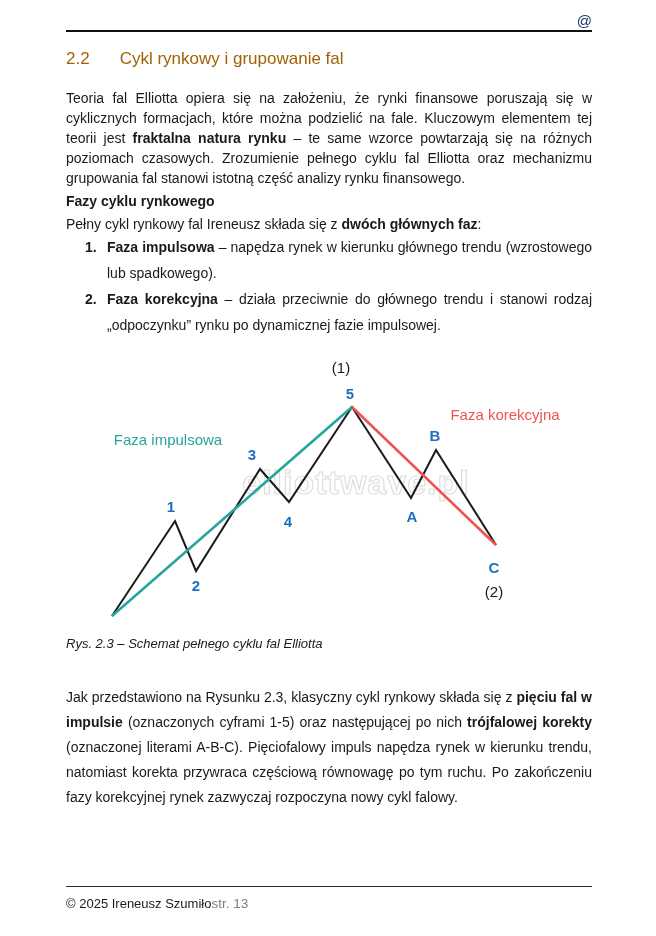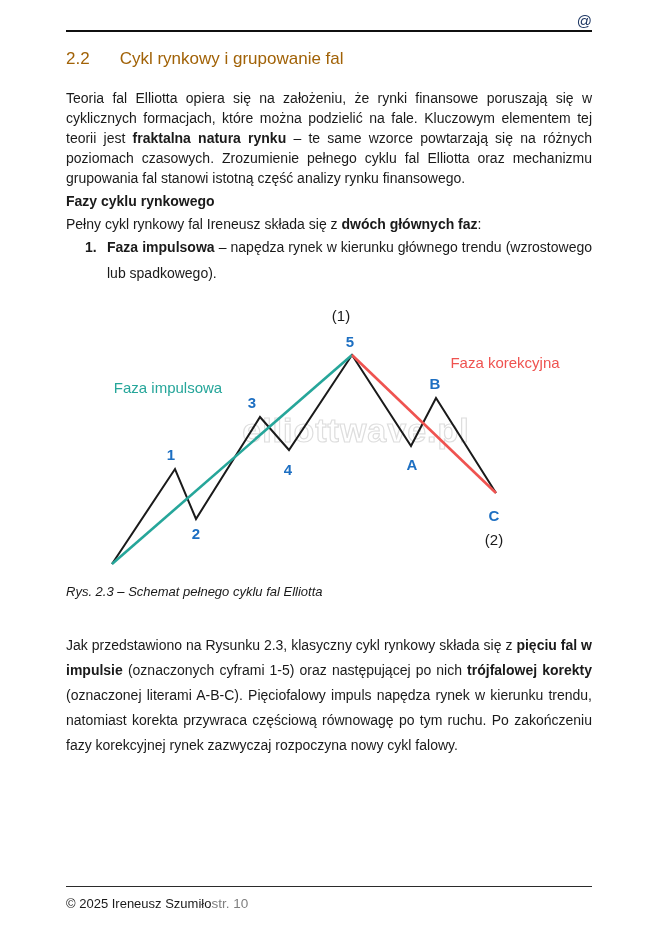--- a/index.html
+++ b/index.html
@@ -88,20 +88,23 @@
 
     <p class="para intro"><span>Teoria fal Elliotta opiera się na założeniu, że rynki finansowe poruszają się w cyklicznych formacjach, które można podzielić na fale. Kluczowym elementem tej teorii jest </span><span class="bld">fraktalna natura rynku</span><span> – te same wzorce powtarzają się na różnych poziomach czasowych. Zrozumienie pełnego cyklu fal Elliotta oraz mechanizmu grupowania fal stanowi istotną część analizy rynku finansowego.</span></p>
 
     <div class="subheading">Fazy cyklu rynkowego</div>
 
     <p class="para"><span>Pełny cykl rynkowy fal Ireneusz składa się z </span><span class="bld">dwóch głównych faz</span><span>:</span></p>
 
     <div class="list-item">
       <span class="li-num">1.</span><span><span class="bld">Faza impulsowa</span><span> – napędza rynek w kierunku głównego trendu (wzrostowego lub spadkowego).</span></span>
     </div>
+    <div class="list-item">
+      <span class="li-num">2.</span><span><span class="bld">Faza korekcyjna</span><span> – działa przeciwnie do głównego trendu i stanowi rodzaj „odpoczynku” rynku po dynamicznej fazie impulsowej.</span></span>
+    </div>
 
     <div class="figure-block">
       <svg id="wave-svg" class="wave-svg" width="656" height="280" viewBox="0 0 656 280">
           <text x="356" y="142" text-anchor="middle" class="wm">elliottwave.pl</text>
           <polyline points="112,264 175,169 196,219 260,117 289,150 352,55 411,146 436,98 496,193" fill="none" stroke="#1a1a1a" stroke-width="2" stroke-linejoin="miter"></polyline>
           <line x1="112" y1="264" x2="352" y2="55" stroke="#26a69a" stroke-width="2.6"></line>
           <text x="168" y="93" fill="#26a69a" text-anchor="middle" class="phase-label">Faza impulsowa</text>
           <line x1="352" y1="55" x2="496" y2="193" stroke="#ef5350" stroke-width="2.6"></line>
           <text x="505" y="68" fill="#ef5350" text-anchor="middle" class="phase-label">Faza korekcyjna</text>
           <text x="171" y="160" fill="#1d6fc2" text-anchor="middle" class="pt-label">1</text>
@@ -117,15 +120,15 @@
         </svg>
       <div class="figure-caption">Rys. 2.3 – Schemat pełnego cyklu fal Elliotta</div>
     </div>
 
     <p class="para discussion"><span>Jak przedstawiono na Rysunku 2.3, klasyczny cykl rynkowy składa się z </span><span class="bld">pięciu fal w impulsie</span><span> (oznaczonych cyframi 1-5) oraz następującej po nich </span><span class="bld">trójfalowej korekty</span><span> (oznaczonej literami A-B-C). Pięciofalowy impuls napędza rynek w kierunku trendu, natomiast korekta przywraca częściową równowagę po tym ruchu. Po zakończeniu fazy korekcyjnej rynek zazwyczaj rozpoczyna nowy cykl falowy.</span></p>
 
   </div>
 
   <div class="page-footer">
     <span class="footer-copyright">© 2025 Ireneusz Szumiło</span>
-    <span class="footer-page">str. 10</span>
+    <span class="footer-page">str. 13</span>
   </div>
 </div>
 
 </body></html>

